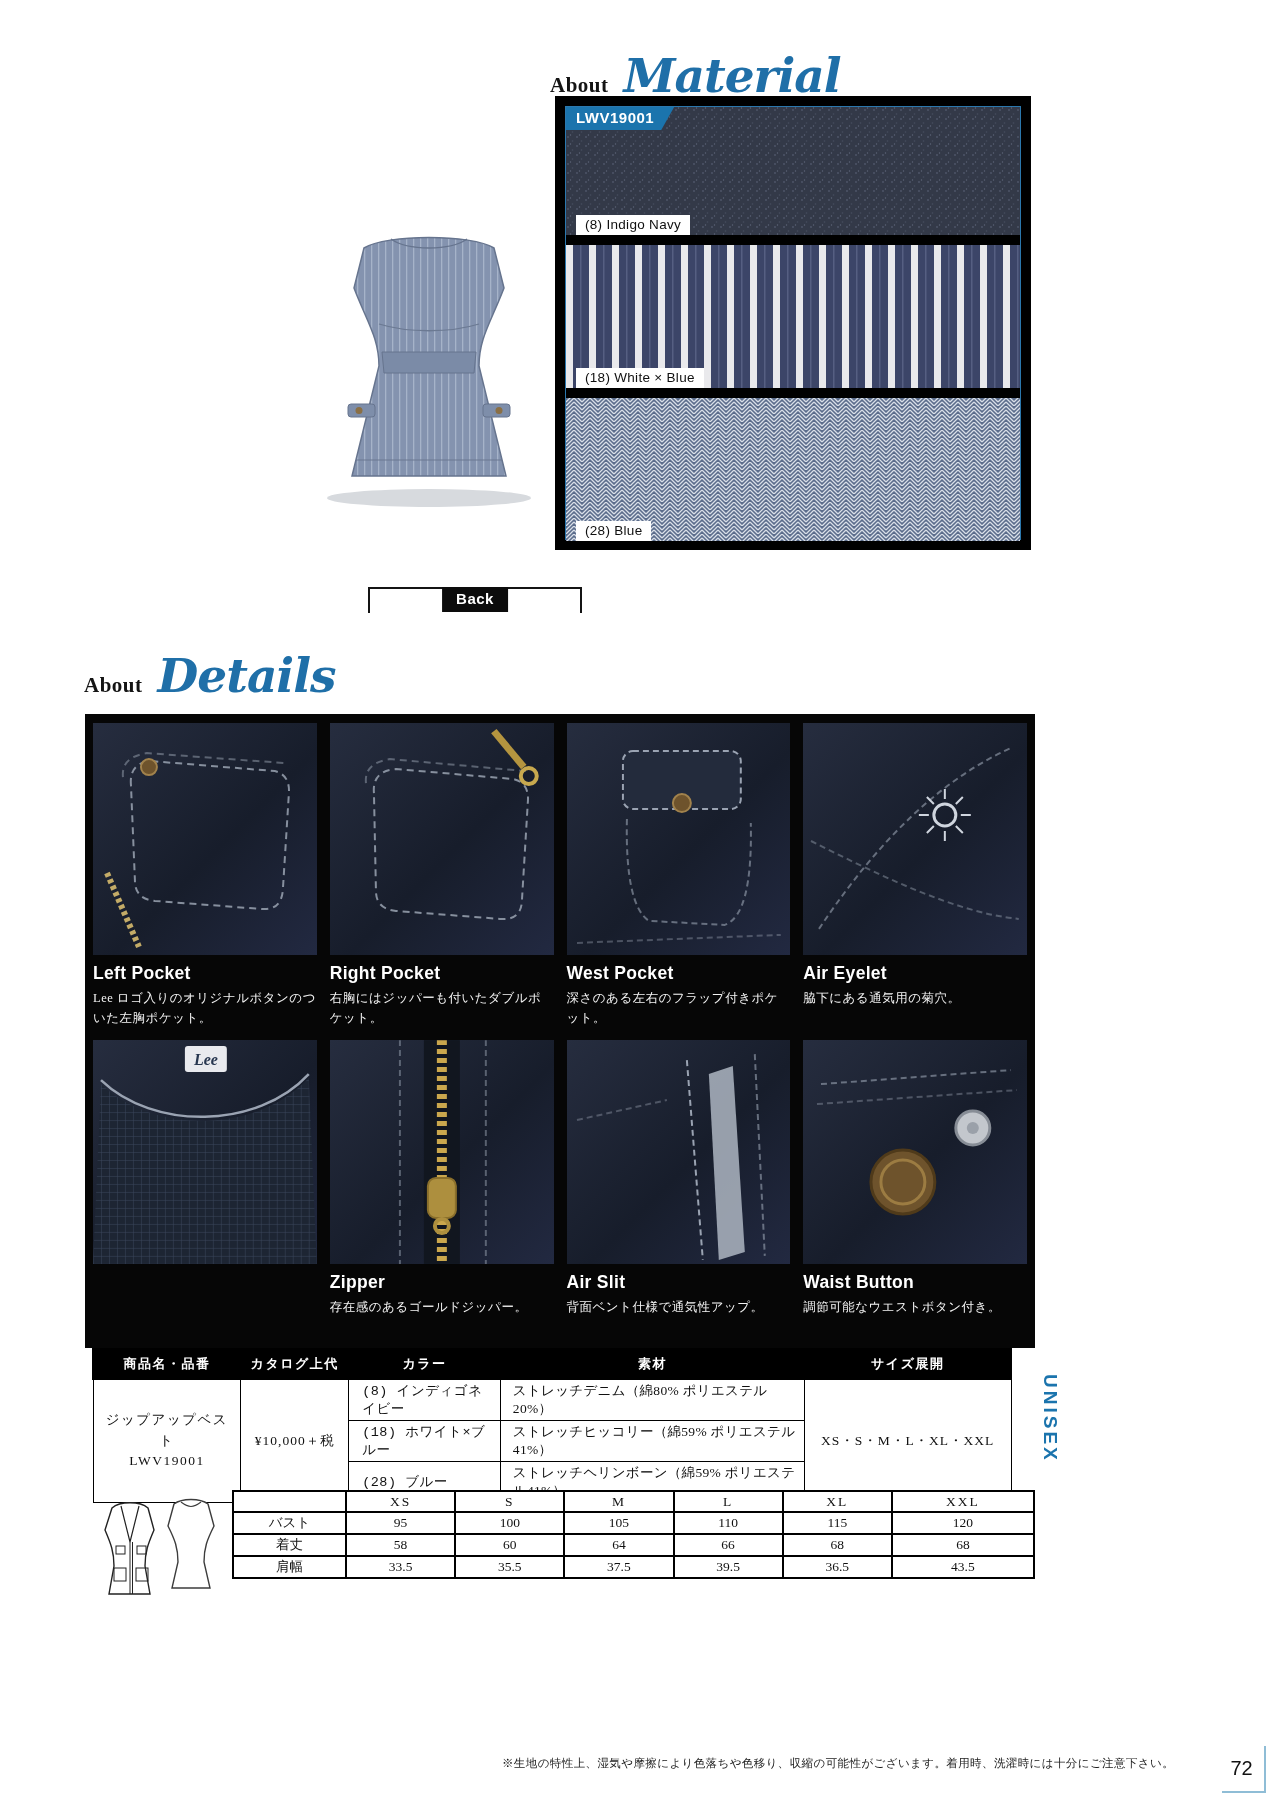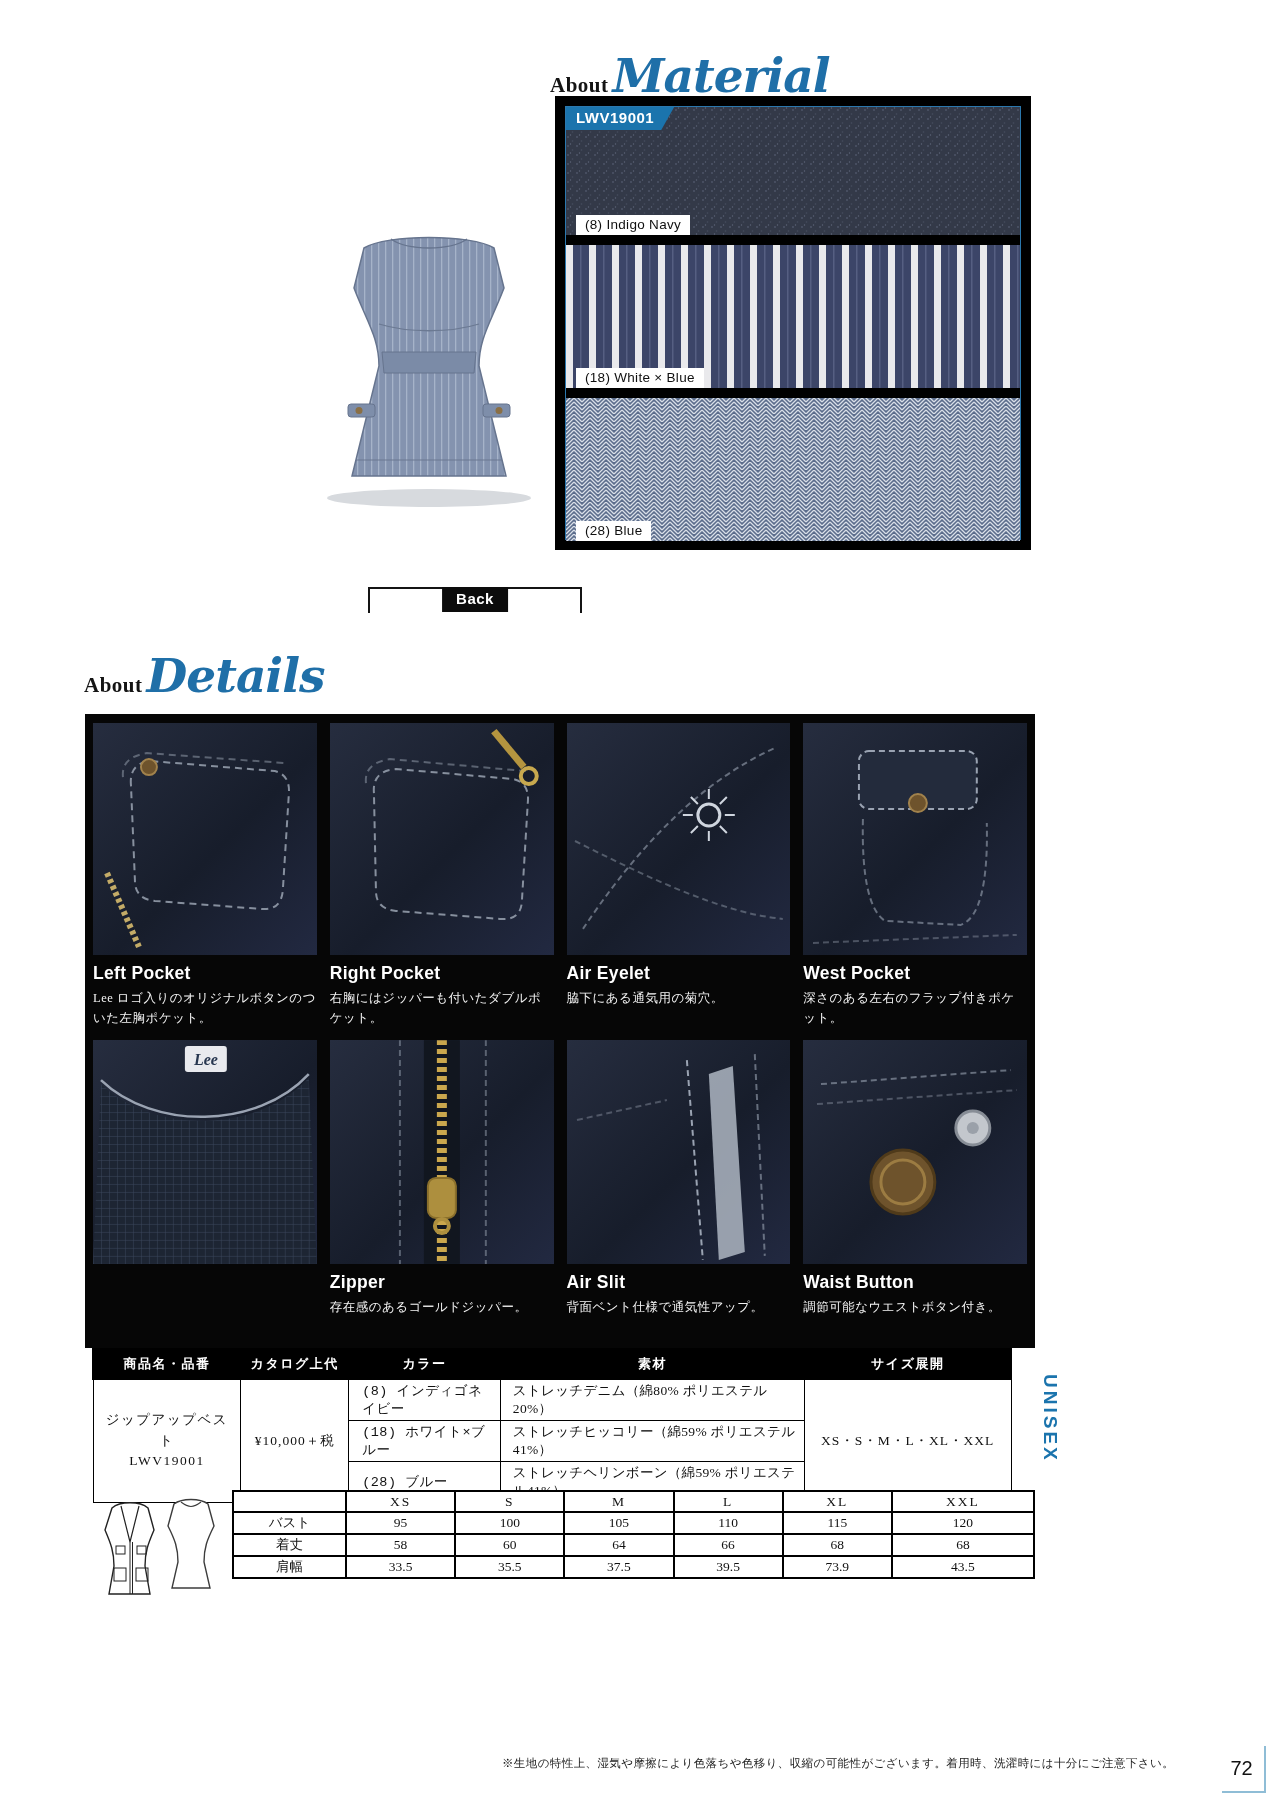--- a/index.html
+++ b/index.html
@@ -3,21 +3,21 @@
 <meta charset="utf-8">
 <style>
   * { margin:0; padding:0; box-sizing:border-box; }
   html,body { background:#9a9a9a; }
   .page{
     position:relative; width:1280px; height:1811px; margin:0 auto;
     background:#ffffff; overflow:hidden;
     font-family:"Liberation Serif", serif; color:#111;
   }
   
-  .sec-heading{ position:absolute; display:flex; align-items:baseline; gap:4px; }
+  .sec-heading{ position:absolute; display:flex; align-items:baseline; gap:15px; }
   .sec-heading .prefix{
     font-family:"Liberation Serif", serif; font-weight:700; font-size:21px;
     color:#141414; letter-spacing:.5px;
   }
   .sec-heading .script{
     font-family:"DejaVu Serif", serif; font-style:italic; font-weight:700;
     font-size:47px; line-height:1; color:var(--heading-blue,#1f6fa8); letter-spacing:-1px;
   }
   #material-heading{ left:550px; top:52px; }
   #details-heading{ left:84px; top:652px; }
@@ -256,44 +256,44 @@
       </div>
       <figcaption>
         <h3 class="detail-title">Right Pocket</h3>
         <p class="detail-desc">右胸にはジッパーも付いたダブルポケット。</p>
       </figcaption>
     </figure>
 
     <figure class="detail-cell">
       <div class="detail-photo">
         <svg viewBox="0 0 224 232">
+          <rect x="56" y="28" width="118" height="58" rx="10" fill="#232b3c" stroke="#9aa3b2" stroke-width="2" stroke-dasharray="6 4"></rect>
+          <circle cx="115" cy="80" r="9" fill="#6e532c" stroke="#a1824c" stroke-width="2"></circle>
+          <path d="M60,96 Q58,182 82,198 L158,202 Q186,192 184,100" fill="none" stroke="#9aa3b2" stroke-width="2" stroke-dasharray="6 4" opacity=".6"></path>
+          <path d="M10,220 L214,212" stroke="#9aa3b2" stroke-width="2" stroke-dasharray="6 4" opacity=".4" fill="none"></path>
+        </svg>
+      </div>
+      <figcaption>
+        <h3 class="detail-title">West Pocket</h3>
+        <p class="detail-desc">深さのある左右のフラップ付きポケット。</p>
+      </figcaption>
+    </figure>
+
+    <figure class="detail-cell">
+      <div class="detail-photo">
+        <svg viewBox="0 0 224 232">
           <path d="M16,206 C60,140 124,62 210,24" fill="none" stroke="#9aa3b2" stroke-width="2" stroke-dasharray="6 4" opacity=".6"></path>
           <path d="M8,118 C72,150 152,190 216,196" fill="none" stroke="#9aa3b2" stroke-width="2" stroke-dasharray="6 4" opacity=".45"></path>
           <circle cx="142" cy="92" r="11" fill="none" stroke="#cfd5de" stroke-width="3"></circle>
           <path d="M142,76 V66 M142,108 V118 M126,92 H116 M158,92 H168 M131,81 L124,74 M153,81 L160,74 M131,103 L124,110 M153,103 L160,110" stroke="#cfd5de" stroke-width="2" fill="none"></path>
         </svg>
       </div>
       <figcaption>
         <h3 class="detail-title">Air Eyelet</h3>
         <p class="detail-desc">脇下にある通気用の菊穴。</p>
-      </figcaption>
-    </figure>
-
-    <figure class="detail-cell">
-      <div class="detail-photo">
-        <svg viewBox="0 0 224 232">
-          <rect x="56" y="28" width="118" height="58" rx="10" fill="#232b3c" stroke="#9aa3b2" stroke-width="2" stroke-dasharray="6 4"></rect>
-          <circle cx="115" cy="80" r="9" fill="#6e532c" stroke="#a1824c" stroke-width="2"></circle>
-          <path d="M60,96 Q58,182 82,198 L158,202 Q186,192 184,100" fill="none" stroke="#9aa3b2" stroke-width="2" stroke-dasharray="6 4" opacity=".6"></path>
-          <path d="M10,220 L214,212" stroke="#9aa3b2" stroke-width="2" stroke-dasharray="6 4" opacity=".4" fill="none"></path>
-        </svg>
-      </div>
-      <figcaption>
-        <h3 class="detail-title">West Pocket</h3>
-        <p class="detail-desc">深さのある左右のフラップ付きポケット。</p>
       </figcaption>
     </figure>
 
     <figure class="detail-cell row2">
       <div class="detail-photo">
         <svg viewBox="0 0 224 224">
           <defs>
             <pattern id="meshP" width="8" height="8" patternUnits="userSpaceOnUse">
               <rect width="8" height="8" fill="#1d2533"></rect>
               <path d="M0,0 H8 M0,0 V8" stroke="#3b465c" stroke-width="1"></path>
@@ -452,21 +452,21 @@
         <td>66</td>
         <td>68</td>
         <td>68</td>
       </tr>
       <tr>
         <td>肩幅</td>
         <td>33.5</td>
         <td>35.5</td>
         <td>37.5</td>
         <td>39.5</td>
-        <td>73.9</td>
+        <td>36.5</td>
         <td>43.5</td>
       </tr>
     </tbody>
   </table>
 
   <p class="footnote">※生地の特性上、湿気や摩擦により色落ちや色移り、収縮の可能性がございます。着用時、洗濯時には十分にご注意下さい。</p>
   <div class="page-number">72</div>
 
 </div>
 

